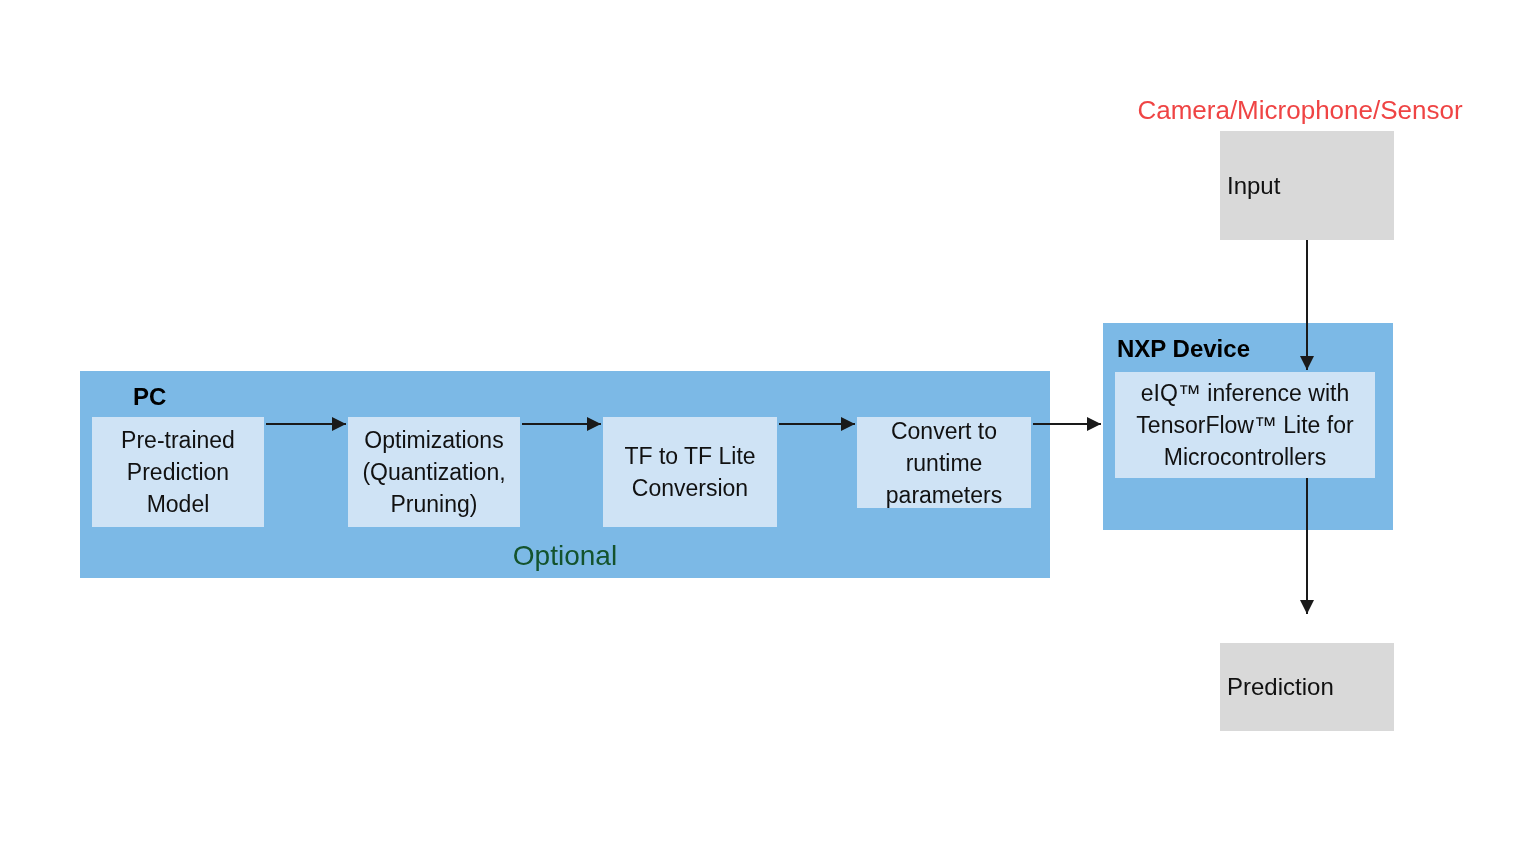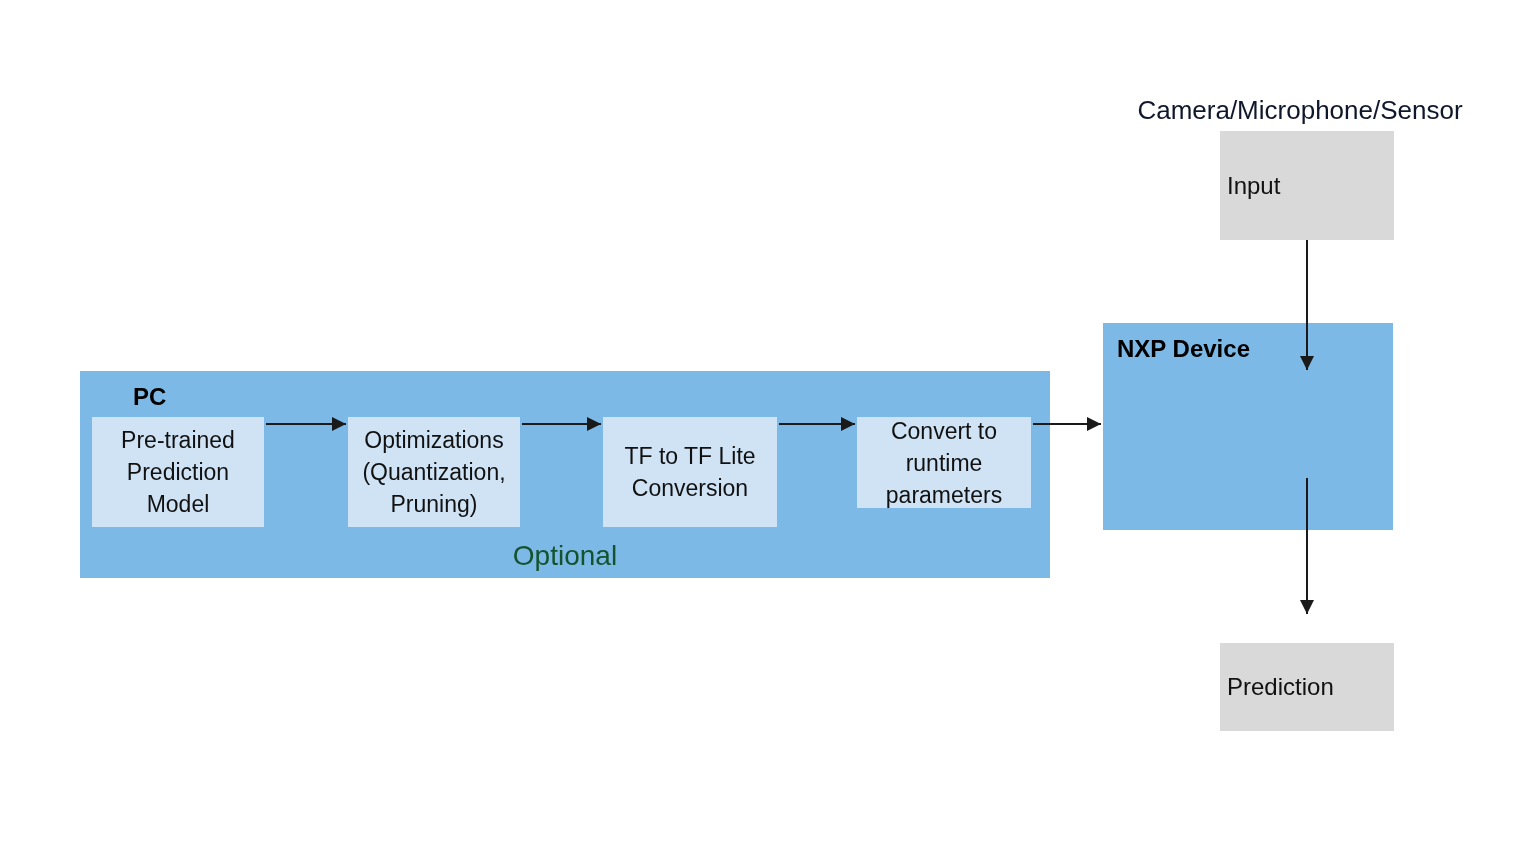--- a/index.html
+++ b/index.html
@@ -58,21 +58,21 @@
     left:0;right:0;bottom:6px;
     text-align:center;
     font-size:28px;
     color:#14532d;
   }
   .caption{
     position:absolute;
     text-align:center;
     font-size:26px;
     white-space:nowrap;
-    color:#0f172a;
+    color:#ef4444;
   }
   svg.arrows{
     position:absolute;
     left:0;top:0;
     width:1537px;height:864px;
     pointer-events:none;
   }
   svg.arrows line{
     stroke:var(--arrow,#1a1a1a);
     stroke-width:2;
@@ -100,20 +100,21 @@
   <div class="step" style="left:523px;top:46px;width:174px;height:110px;">TF to TF Lite Conversion</div>
 
   <div class="step" style="left:777px;top:46px;width:174px;height:91px;text-align:center;">Convert to runtime parameters</div>
 
   <div class="optional">Optional</div>
 </div>
 
 <div class="group abs" style="left:1103px;top:323px;width:290px;height:207px;">
   <div class="group-title" style="left:14px;top:12px;">NXP Device</div>
 
+  <div class="step" style="left:12px;top:49px;width:260px;height:106px;">eIQ™ inference with TensorFlow™ Lite for Microcontrollers</div>
 </div>
 
 <div class="io" style="left:1220px;top:617px;width:174px;height:88px;margin-top:26px;">
   <span>Prediction</span>
 </div>
 
 <svg class="arrows" viewBox="0 0 1537 864">
   <defs>
     <marker id="ah" viewBox="0 0 10 10" refX="10" refY="5" markerWidth="7" markerHeight="7" orient="auto">
       <path class="head" d="M0,0 L10,5 L0,10 z"></path>

